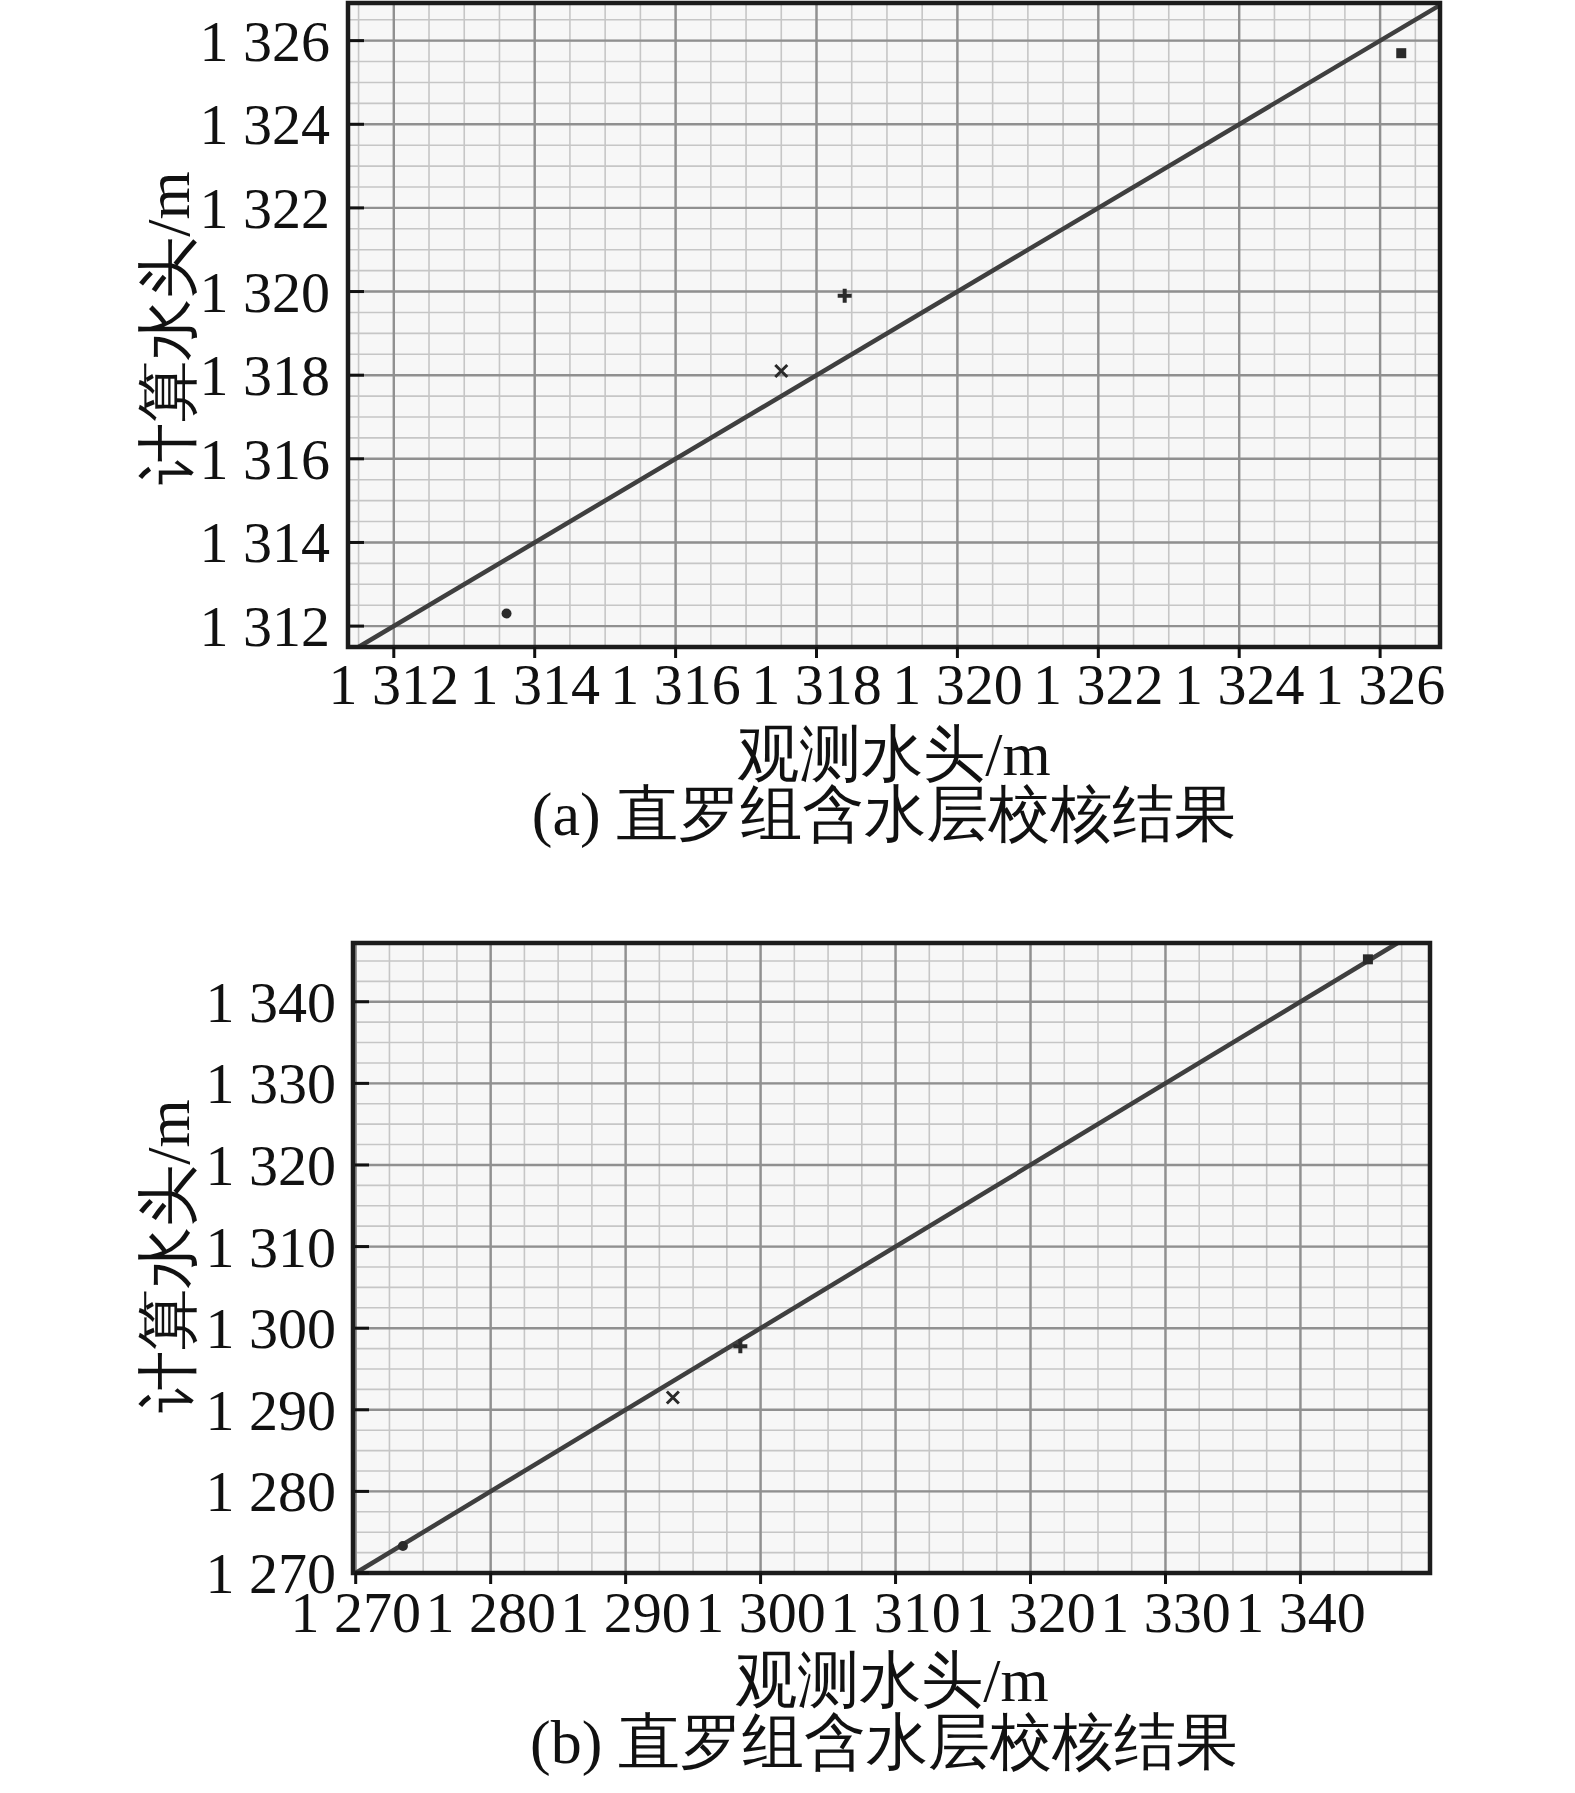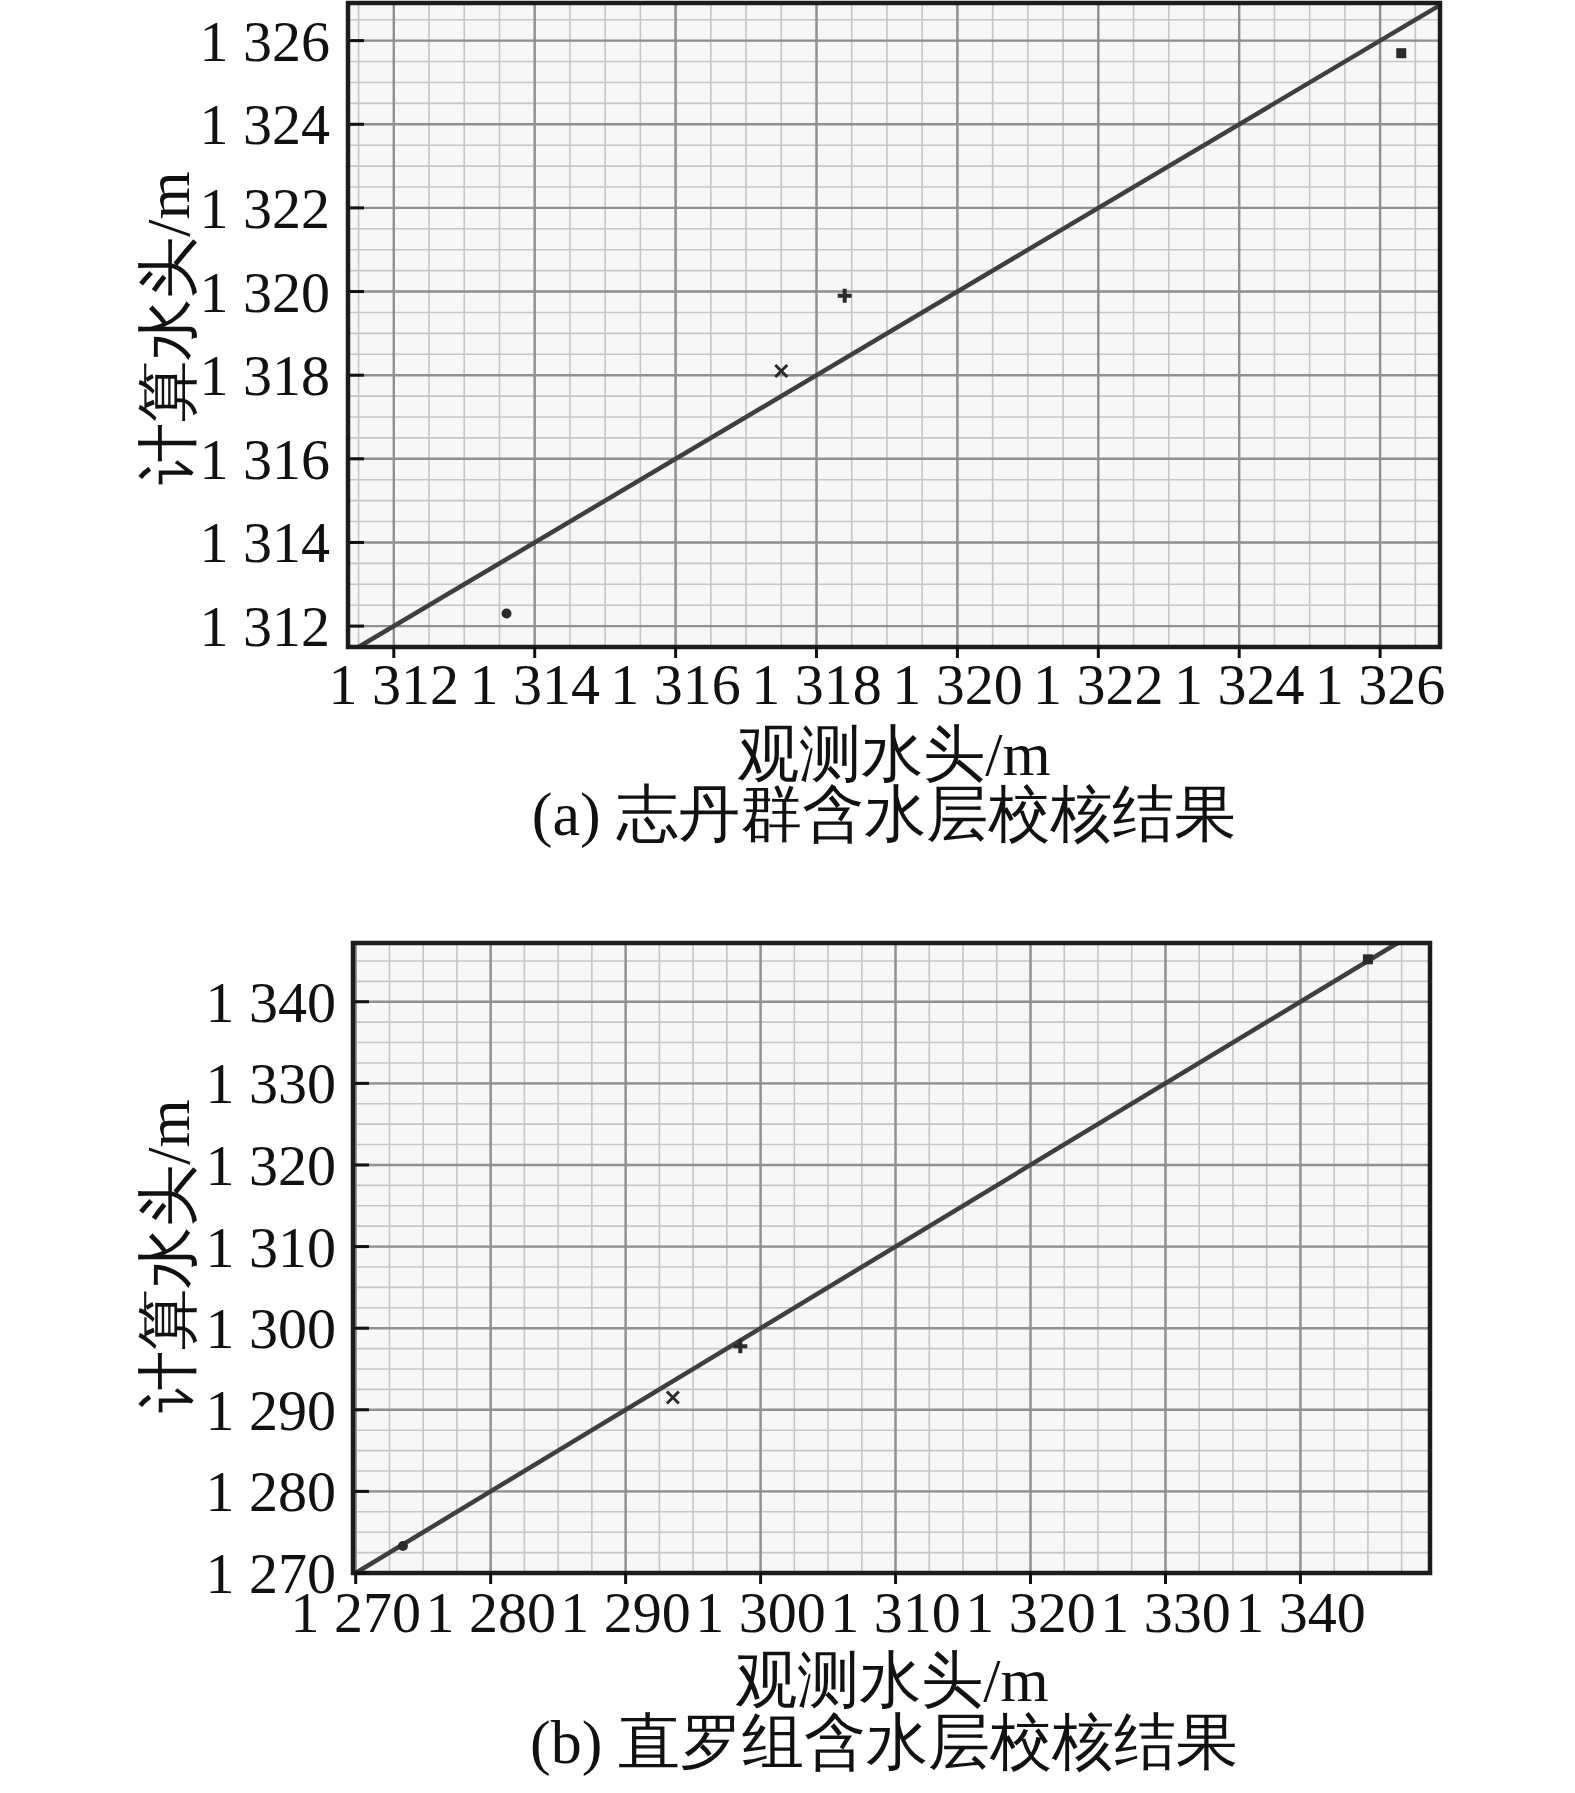--- a/index.html
+++ b/index.html
@@ -277,19 +277,19 @@
           <circle cx="402.93609022556456" cy="1546.0699481865288" r="5" fill="#2a2a2a"></circle>
           <path d="M666.8609022556399 1391.5466321243525L678.8609022556399 1403.5466321243525M666.8609022556399 1403.5466321243525L678.8609022556399 1391.5466321243525" stroke="#2a2a2a" stroke-width="3" fill="none"></path>
           <path d="M733.3421052631587 1346.134715025907L747.3421052631587 1346.134715025907M740.3421052631587 1339.134715025907L740.3421052631587 1353.134715025907" stroke="#2a2a2a" stroke-width="4" fill="none"></path>
           <rect x="1362.917293233084" y="954.3212435233161" width="10" height="10" fill="#2a2a2a"></rect>
         </g>
       </g>
     </svg>
 
   <div class="axis-title vertical ylabel-a">计算水头/m</div>
   <div class="axis-title horizontal xlabel-a">观测水头/m</div>
-  <div class="fig-caption caption-a">(a) 志丹群含水层校核结果</div>
+  <div class="fig-caption caption-a">(a) 直罗组含水层校核结果</div>
 
   <div class="axis-title vertical ylabel-b">计算水头/m</div>
   <div class="axis-title horizontal xlabel-b">观测水头/m</div>
   <div class="fig-caption caption-b">(b) 直罗组含水层校核结果</div>
 
 </div>
 
 </body></html>

